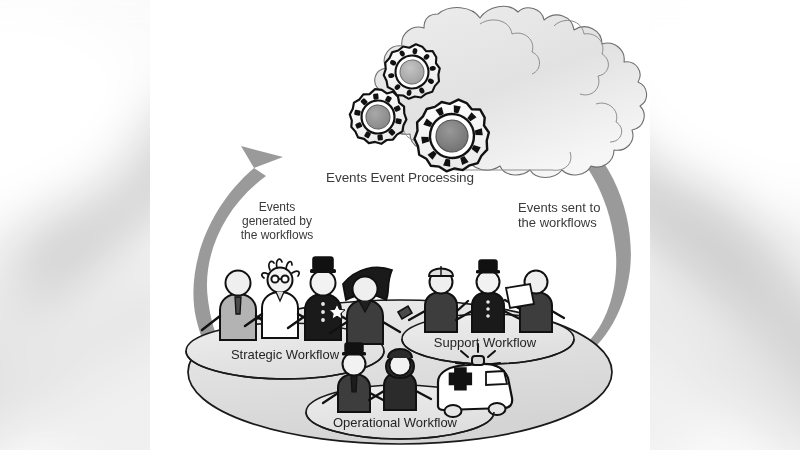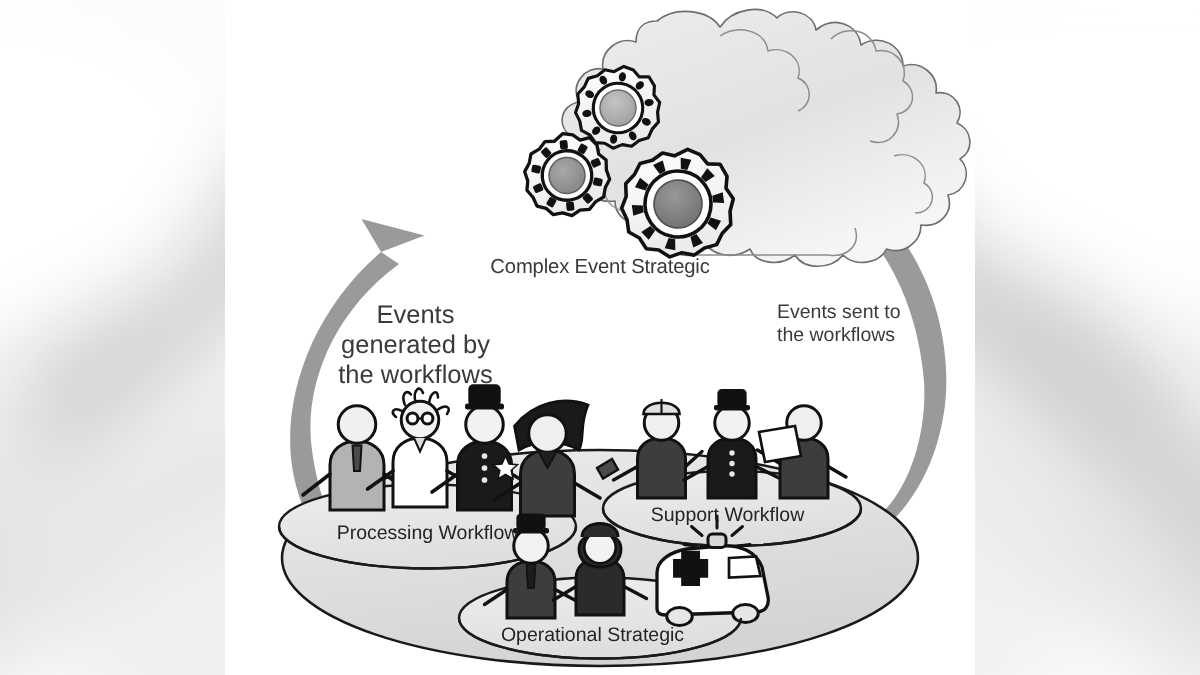--- a/index.html
+++ b/index.html
@@ -57,21 +57,21 @@
     left: 0; width: 500px;
     top: 170px;
     text-align: center;
     font-size: 13.5px;
     letter-spacing: -0.1px;
   }
   #events-gen-label {
     left: 62px; top: 200px;
     width: 130px;
     text-align: center;
-    font-size: 17px;
+    font-size: 12px;
   }
   #events-sent-label {
     left: 368px; top: 200px;
     width: 125px;
     text-align: left;
     font-size: 13px;
   }
   .wf-lbl {
     position: absolute;
     color: #242424;
@@ -424,29 +424,29 @@
           </g>
           <ellipse cx="303" cy="411" rx="8.5" ry="6" fill="#e6e6e6" stroke="#111111" stroke-width="2"></ellipse>
           <ellipse cx="347" cy="409" rx="8.5" ry="6" fill="#e6e6e6" stroke="#111111" stroke-width="2"></ellipse>
         </g>
 
         <path d="M 156 412 A 94 27 0 0 0 344 412" fill="none" stroke="#1a1a1a" stroke-width="1.6"></path>
       </g>
 
     </svg>
 
-    <div class="lbl" id="cep-label">Complex Event Strategic</div>
+    <div class="lbl" id="cep-label">Events Event Processing</div>
 
     <div class="lbl" id="events-gen-label">Events
 generated by
 the workflows</div>
 
     <div class="lbl" id="events-sent-label">Events sent to
 the workflows</div>
 
-    <div class="wf-lbl" id="strategic-wf-label">Processing Workflow</div>
+    <div class="wf-lbl" id="strategic-wf-label">Strategic Workflow</div>
 
     <div class="wf-lbl" id="support-wf-label">Support Workflow</div>
 
-    <div class="wf-lbl" id="operational-wf-label">Operational Strategic</div>
+    <div class="wf-lbl" id="operational-wf-label">Operational Workflow</div>
 
   </div>
 </div>
 
 </body></html>

